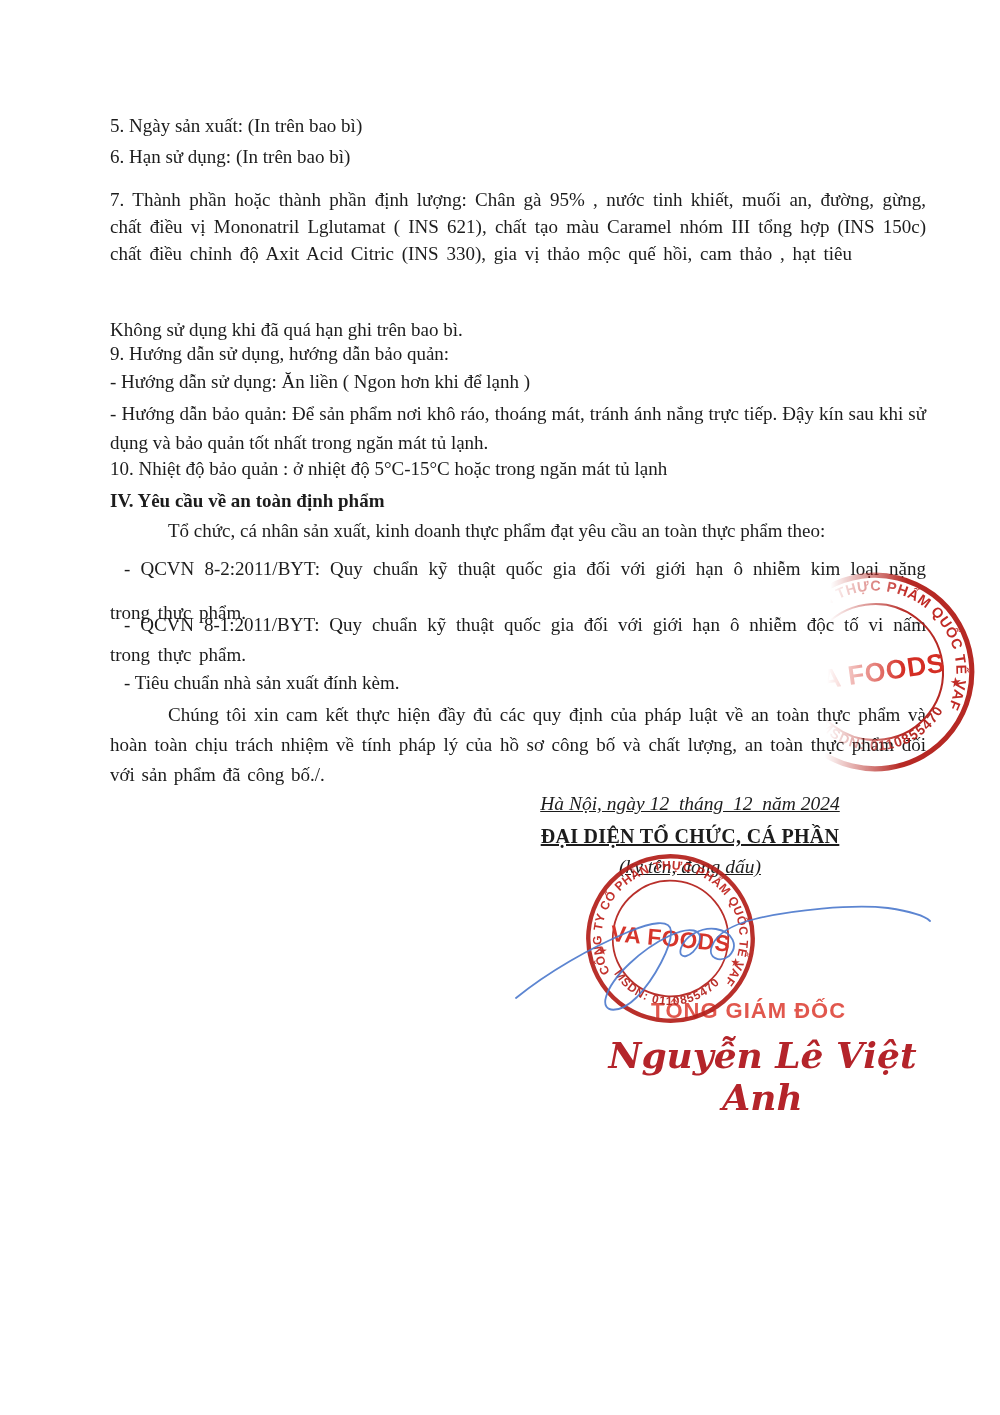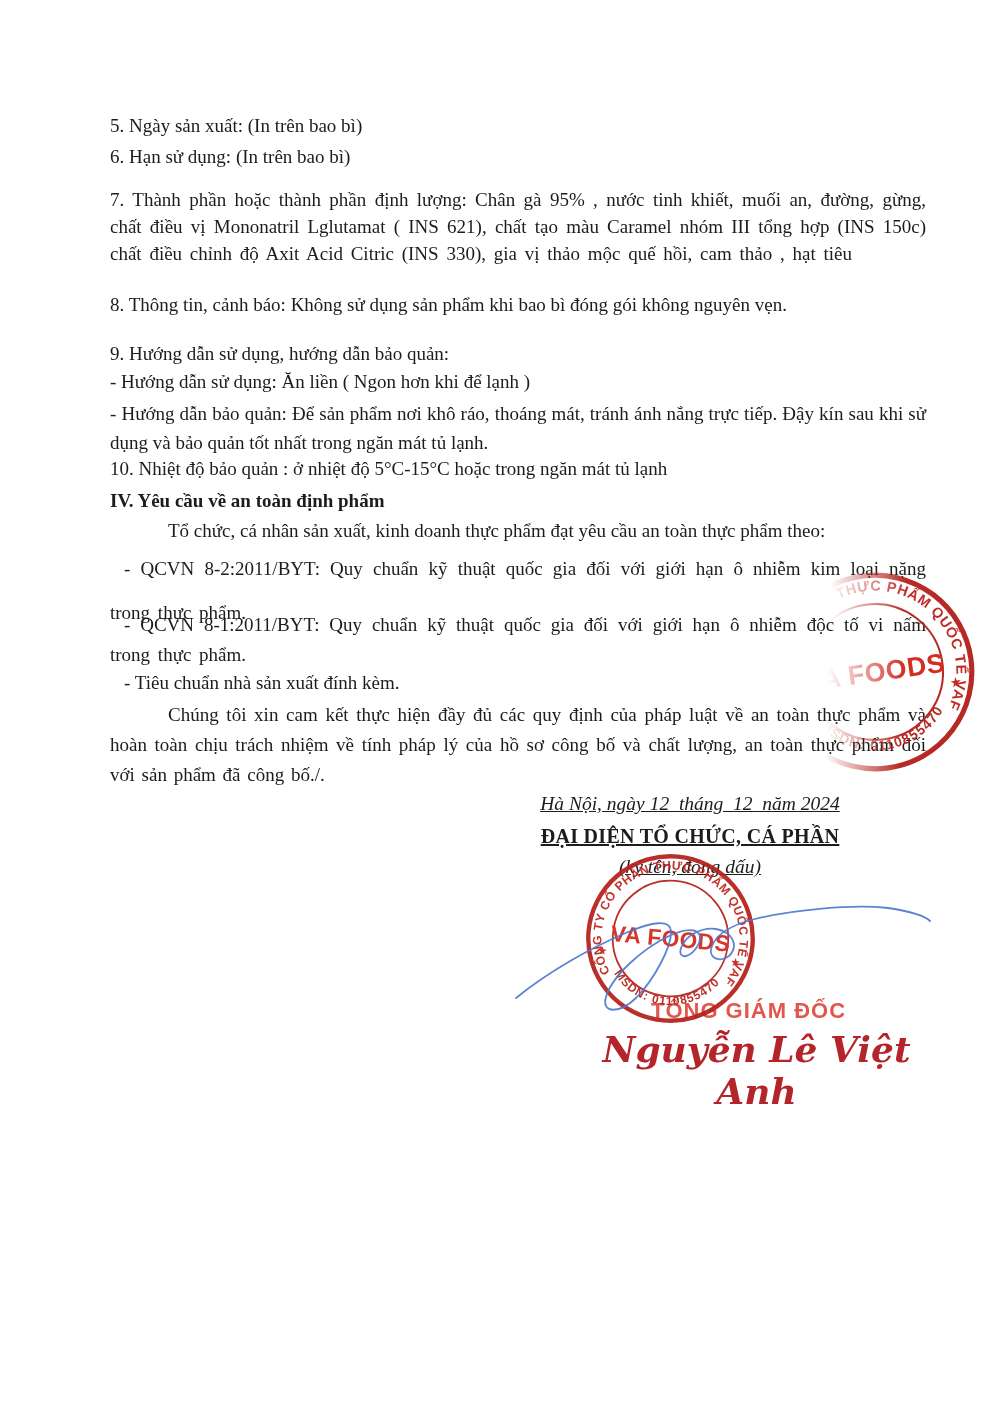--- a/index.html
+++ b/index.html
@@ -30,33 +30,33 @@
             font-size:14px;letter-spacing:.6px;fill:#bf231e;}
   .msdn-text{font-family:"Liberation Sans","DejaVu Sans",sans-serif;font-weight:bold;
             font-size:13.5px;letter-spacing:1.2px;fill:#b4211c;}
   .center-text{font-family:"Liberation Sans","DejaVu Sans",sans-serif;font-weight:bold;
             font-size:26px;letter-spacing:.5px;fill:#d3261c;}
   .star{font-size:13px;fill:#bf231e;}
   .signature-svg{position:absolute;left:460px;top:855px;width:480px;height:170px;z-index:3;}
   .director{position:absolute;left:561px;top:998px;width:375px;margin:0;text-align:center;z-index:1;
             font-family:"Liberation Sans","DejaVu Sans",sans-serif;font-weight:bold;
             font-size:22px;letter-spacing:1px;color:#e1574d;}
-  .signer{position:absolute;left:561px;top:1020px;width:375px;margin:8px;text-align:center;z-index:1;
+  .signer{position:absolute;left:561px;top:1020px;width:375px;margin:14px;text-align:center;z-index:1;
           font-family:"DejaVu Serif","Liberation Serif",serif;font-style:italic;font-weight:bold;
           font-size:36px;color:#b4242a;}
 </style>
 </head>
 <body>
 
 <div class="page">
 
   <p class="t" style="top:112px">5. Ngày sản xuất: (In trên bao bì)</p>
   <p class="t" style="top:143px">6. Hạn sử dụng: (In trên bao bì)</p>
   <p class="t justify ws3" style="top:186px">7. Thành phần hoặc thành phần định lượng: Chân gà 95% , nước tinh khiết, muối an, đường, gừng, chất điều vị Mononatril Lglutamat ( INS 621), chất tạo màu Caramel nhóm III tổng hợp (INS 150c) chất điều chỉnh độ Axit Acid Citric (INS 330), gia vị thảo mộc quế hồi, cam thảo , hạt tiêu</p>
-  <p class="t" style="top:291px">8. Thông tin, cảnh báo: Không sử dụng sản phẩm khi bao bì đóng gói không nguyên vẹn.</p>
+  <p class="t" style="top:316px">Không sử dụng khi đã quá hạn ghi trên bao bì.</p>
   <p class="t" style="top:340px">9. Hướng dẫn sử dụng, hướng dẫn bảo quản:</p>
   <p class="t justify lh29" style="top:399px">- Hướng dẫn bảo quản: Để sản phẩm nơi khô ráo, thoáng mát, tránh ánh nắng trực tiếp. Đậy kín sau khi sử dụng và bảo quản tốt nhất trong ngăn mát tủ lạnh.</p>
   <p class="t" style="top:368px">- Hướng dẫn sử dụng: Ăn liền ( Ngon hơn khi để lạnh )</p>
   <p class="t" style="top:455px">10. Nhiệt độ bảo quản : ở nhiệt độ 5°C-15°C hoặc trong ngăn mát tủ lạnh</p>
 
   <p class="t bold" style="top:487px">IV. Yêu cầu về an toàn định phẩm</p>
   <p class="t indent" style="top:517px">Tổ chức, cá nhân sản xuất, kinh doanh thực phẩm đạt yêu cầu an toàn thực phẩm theo:</p>
   <p class="t justify ws3 lh31 dash-indent" style="top:547px">-  QCVN 8-2:2011/BYT: Quy chuẩn kỹ thuật quốc gia đối với giới hạn ô nhiễm kim loại nặng trong thực phẩm.</p>
   <p class="t justify ws3 lh30 dash-indent" style="top:610px">-  QCVN 8-1:2011/BYT: Quy chuẩn kỹ thuật quốc gia đối với giới hạn ô nhiễm độc tố vi nấm trong thực phẩm.</p>
   <p class="t dash-indent" style="top:669px">-  Tiêu chuẩn nhà sản xuất đính kèm.</p>

